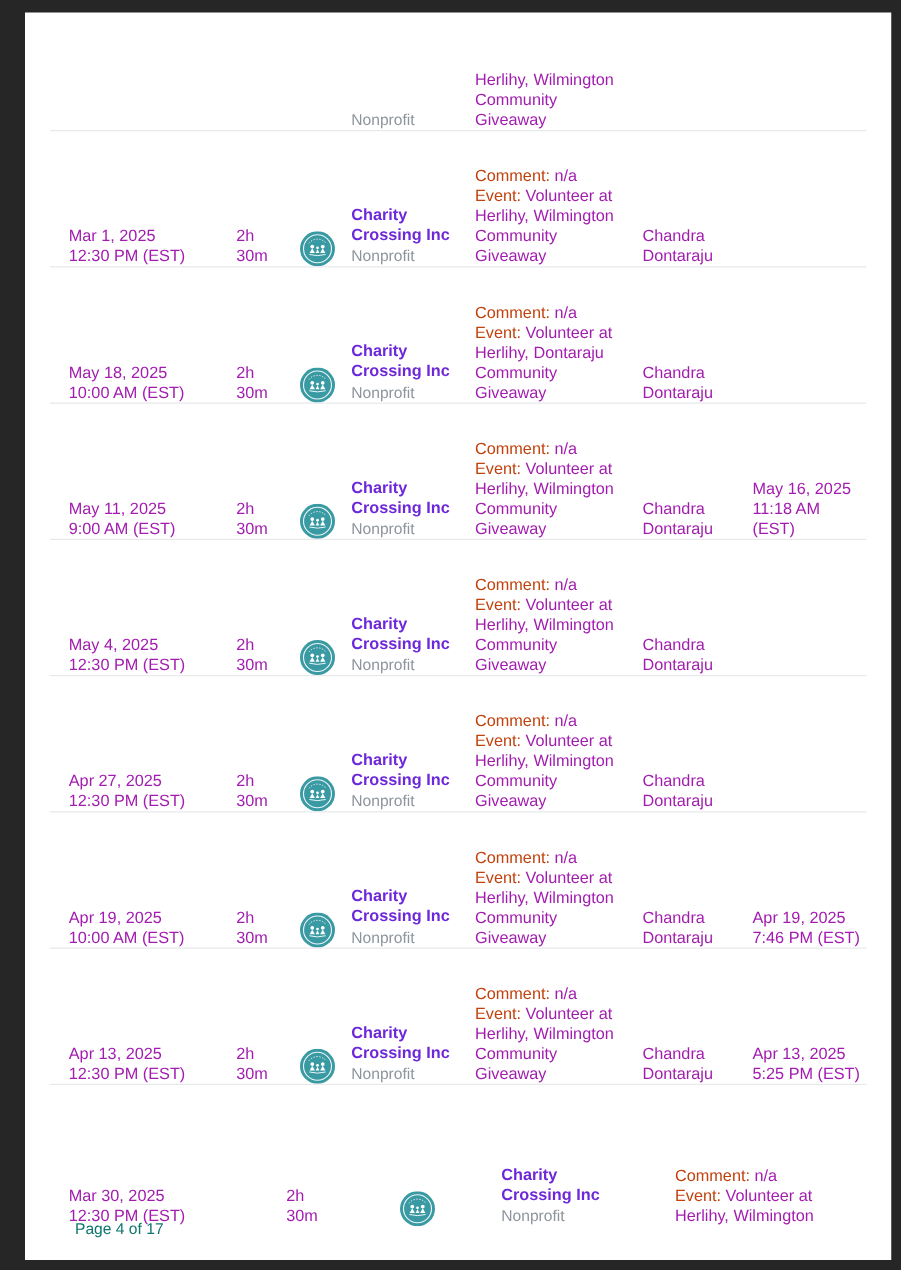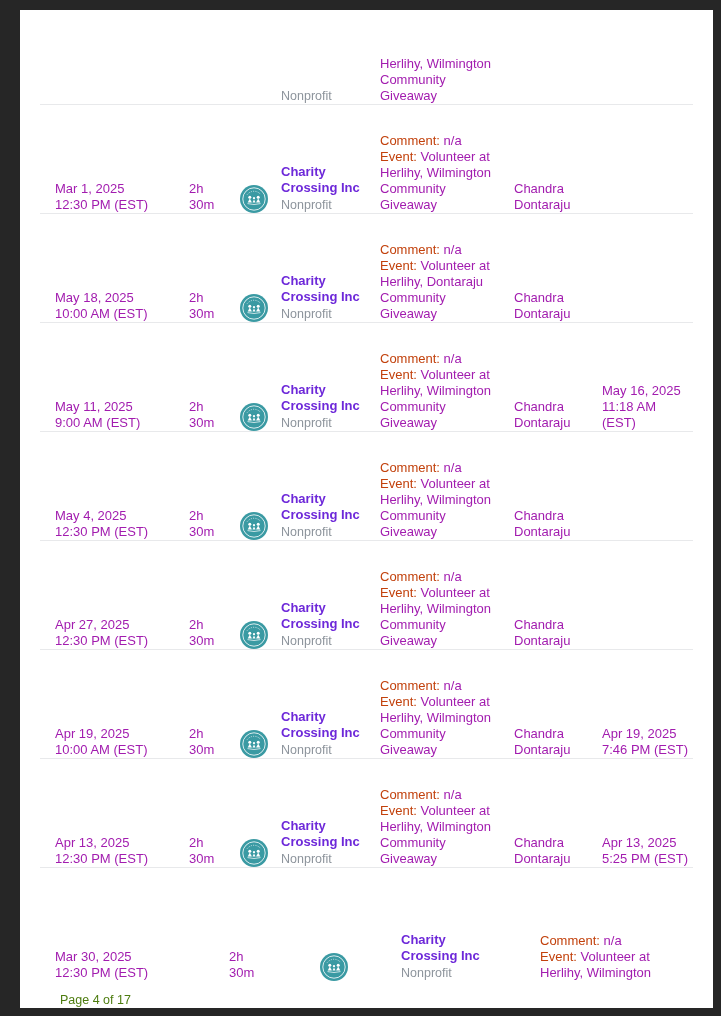--- a/index.html
+++ b/index.html
@@ -28,22 +28,22 @@
   .c-event{width:134px;padding-right:10px;}
   .c-person{width:88px;}
   .c-approved{flex:1 1 auto;}
   .pre{white-space:pre-line;}
   .dark{color:#a21caf;font-weight:500;}
   .gray{color:#c2410c;font-weight:400;}
   .orgname{font-weight:700;white-space:pre-line;color:#6d28d9;}
   .orgtype{color:#8d949c;font-size:12.5px;margin-top:1px;}
   .logo{display:block;margin-top:-3px;}
   .footer{
-    position:absolute;left:40px;bottom:1px;
-    font-size:12.5px;color:#4d7c0f;
+    position:absolute;left:40px;bottom:18px;
+    font-size:12.5px;color:#0f766e;
   }
 </style>
 </head>
 <body>
 
 <div class="page">
   <div class="table">
 
     <div class="row partial">
       <div class="c c-date"></div>

